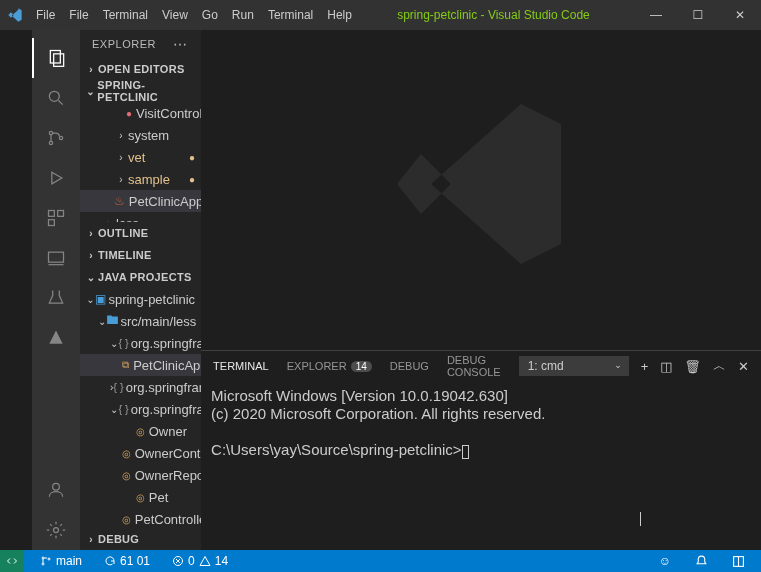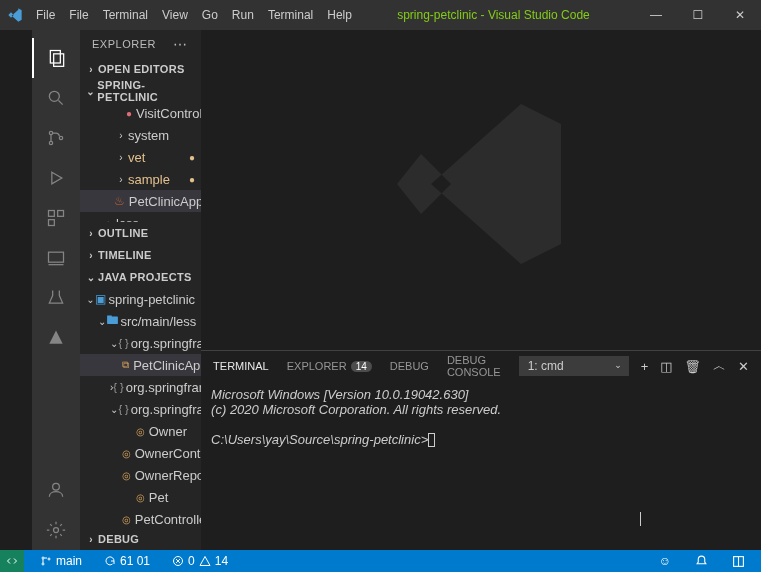--- a/index.html
+++ b/index.html
@@ -44,21 +44,21 @@
 
 .panel { height: 200px; border-top: 1px solid #414141; display: flex; flex-direction: column; }
 .panel-tabs { height: 30px; display: flex; align-items: center; padding: 0 12px; gap: 18px; font-size: 11px; }
 .panel-tab { color: #969696; cursor: pointer; display: flex; align-items: center; gap: 4px; }
 .panel-tab.active { color: #e7e7e7; }
 .badge { background: #4d4d4d; color: #fff; border-radius: 8px; padding: 0 5px; font-size: 10px; }
 .panel-tabs-right { margin-left: auto; display: flex; align-items: center; gap: 12px; }
 .dropdown { background: #3c3c3c; border: 1px solid #3c3c3c; color: #cccccc; font-size: 12px; padding: 2px 20px 2px 8px; min-width: 110px; position: relative; }
 .dropdown .dd-chev { position: absolute; right: 6px; top: 3px; font-size: 9px; }
 .panel-icon { color: #cccccc; cursor: pointer; font-size: 13px; }
-.terminal-body { flex: 1; padding: 6px 10px; font-family: Consolas, monospace; font-size: 13px; color: #cccccc; white-space: pre; position: relative; font-style: italic; }
+.terminal-body { flex: 1; padding: 6px 10px; font-family: Consolas, monospace; font-size: 15px; color: #cccccc; white-space: pre; position: relative; }
 .term-cursor { display: inline-block; width: 7px; height: 14px; border: 1px solid #cccccc; vertical-align: text-bottom; }
 .caret-float { position: absolute; bottom: 24px; right: 120px; border-left: 1px solid #cccccc; height: 14px; }
 
 .status-bar { height: 22px; background: #007acc; display: flex; align-items: center; font-size: 12px; color: #ffffff; }
 .status-left { display: flex; align-items: center; gap: 10px; padding-left: 0; }
 .status-seg { display: flex; align-items: center; gap: 4px; padding: 0 6px; cursor: pointer; }
 .status-seg.bg { background: #16825d; height: 22px; }
 .status-right { margin-left: auto; display: flex; align-items: center; gap: 12px; padding-right: 10px; }
 
 ::-webkit-scrollbar { width: 10px; }

